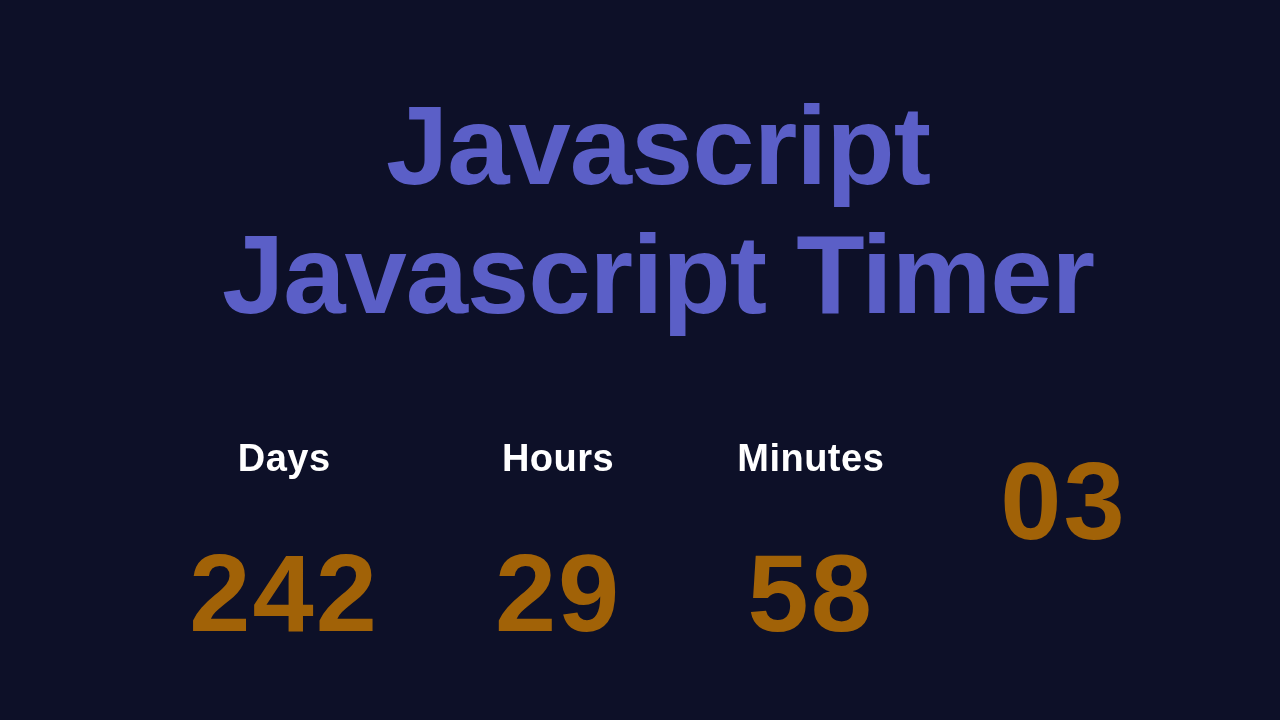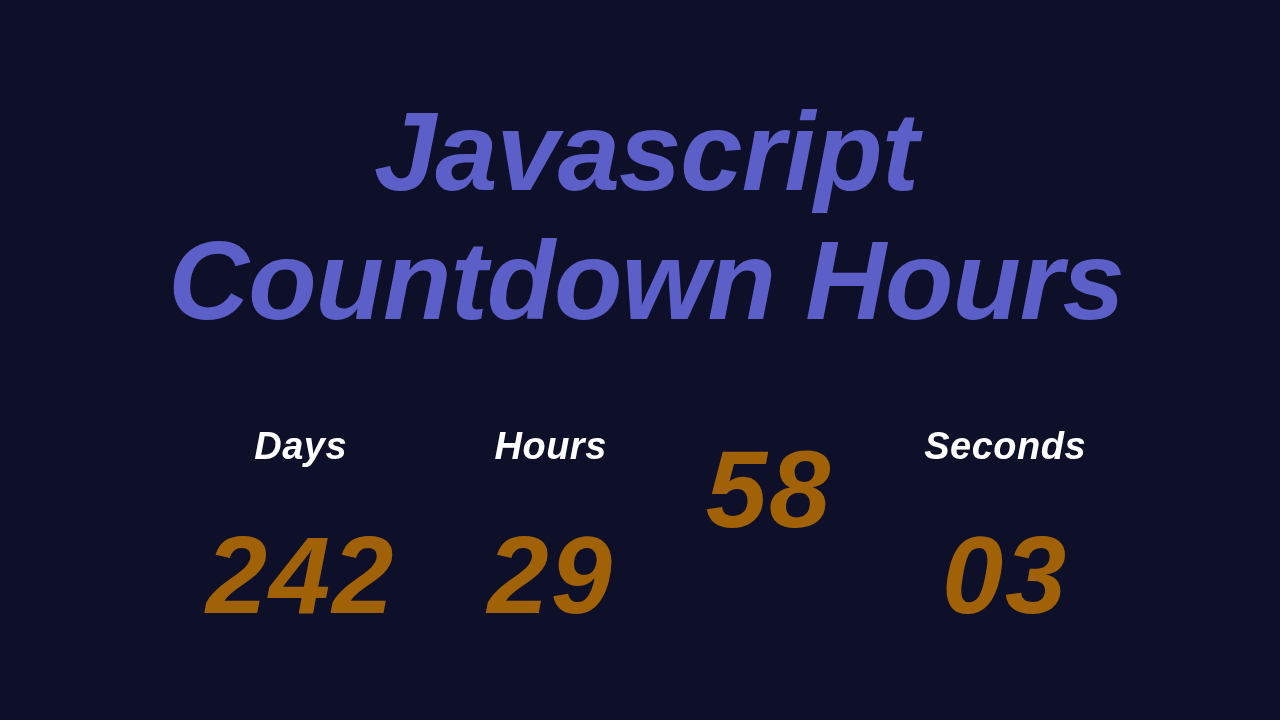--- a/index.html
+++ b/index.html
@@ -1,19 +1,18 @@
 <!DOCTYPE html>
 <html><head>
   <meta charset="utf-8">
   <style>
     * {
-      margin: 3px;
+      margin: 9px;
       padding: 0;
       box-sizing: border-box;
-      font-style: italic;
     }
     body {
       width: 1280px;
       height: 720px;
       background-color: #0d1028;
       font-family: 'Segoe UI', 'Helvetica Neue', Arial, sans-serif;
       display: flex;
       flex-direction: column;
       align-items: center;
       justify-content: center;
@@ -50,32 +49,32 @@
       font-size: 110px;
       font-weight: 700;
       letter-spacing: 2px;
     }
   </style>
 </head>
 <body>
 
 <div class="title">
   <span>Javascript</span><br>
-  <span>Countdown Hours</span>
+  <span>Javascript Timer</span>
 </div>
 
 <div class="timer-row">
   <div class="timer-unit">
     <div class="timer-label">Days</div>
     <div class="timer-value">242</div>
   </div>
   <div class="timer-unit">
     <div class="timer-label">Hours</div>
     <div class="timer-value">29</div>
   </div>
   <div class="timer-unit">
+    <div class="timer-label">Minutes</div>
     <div class="timer-value">58</div>
   </div>
   <div class="timer-unit">
-    <div class="timer-label">Seconds</div>
     <div class="timer-value">03</div>
   </div>
 </div>
 
 </body></html>

